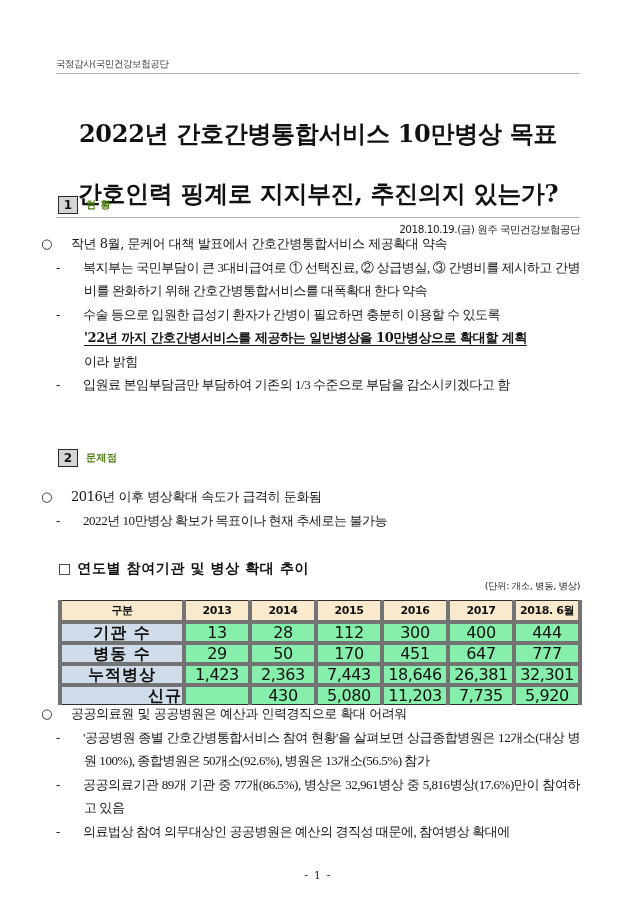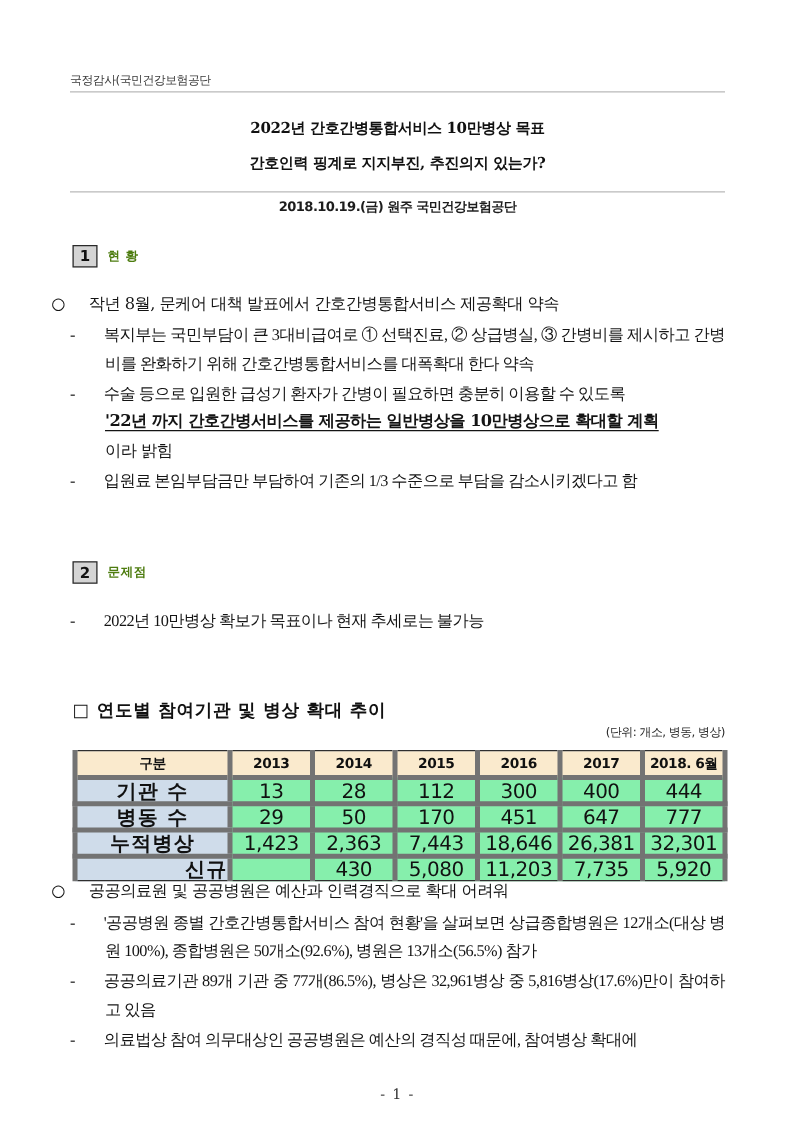--- a/index.html
+++ b/index.html
@@ -44,36 +44,37 @@
   
   .title-block {
     position: absolute;
     left: 56px;
     top: 88px;
     width: 524px;
     text-align: center;
   }
   .title-line {
     font-family: "DejaVu Serif", "Liberation Serif", serif;
-    font-size: 12px;
+    font-size: 24px;
     font-weight: 700;
     letter-spacing: -0.3px;
     line-height: 28px;
     color: #111;
+    margin-top: 32px;
   }
   .byline-rule {
     margin-top: 9px;
     border-bottom: 1px solid #b9b9b9;
   }
   .byline {
     margin-top: 5px;
-    text-align: center;
+    text-align: right;
     font-family: "DejaVu Sans", "Liberation Sans", sans-serif;
     font-size: 10.5px;
-    font-weight: 700;
+    font-weight: 400;
     letter-spacing: -0.5px;
     color: #1d1d1d;
   }
 
   
   .sec-head {
     position: absolute;
     left: 58px;
     display: flex;
     align-items: center;
@@ -264,20 +265,23 @@
       <span class="mark">-</span><span>입원료 본임부담금만 부담하여 기존의 1/3 수준으로 부담을 감소시키겠다고 함</span>
     </div>
   </div>
 
   <div class="sec-head" style="top:449px;">
     <span class="sec-num">2</span>
     <span class="sec-title">문제점</span>
   </div>
 
   <div class="body-block" style="top:485px;">
+    <div class="p-circle">
+      <span class="mark">○</span><span>2016년 이후 병상확대 속도가 급격히 둔화됨</span>
+    </div>
     <div class="p-dash">
       <span class="mark">-</span><span>2022년 10만병상 확보가 목표이나 현재 추세로는 불가능</span>
     </div>
   </div>
 
   <div class="tbl-title" style="top:560px;">
     <span>□</span>
     <span>연도별 참여기관 및 병상 확대 추이</span>
   </div>
   <div class="tbl-unit" style="top:580px;">(단위: 개소, 병동, 병상)</div>

